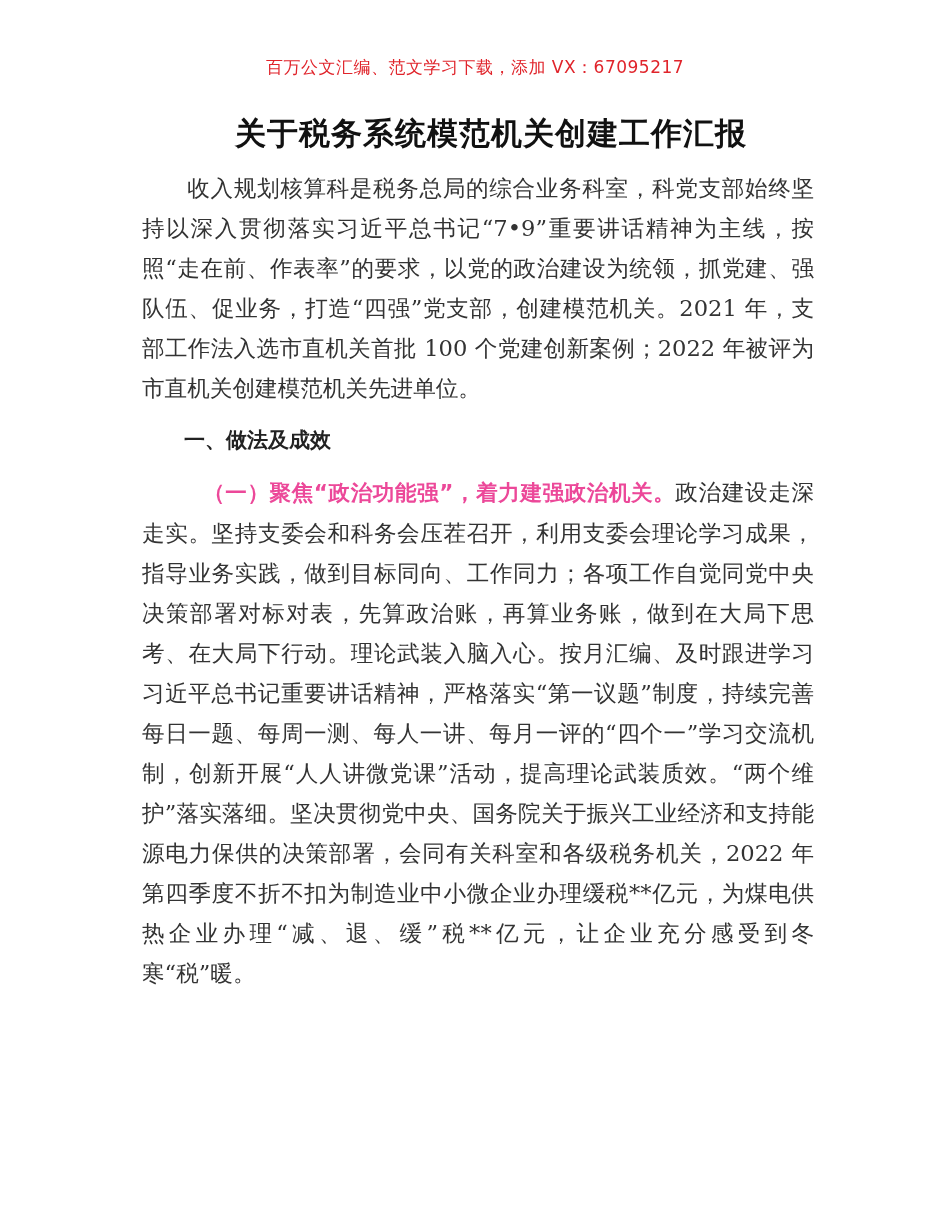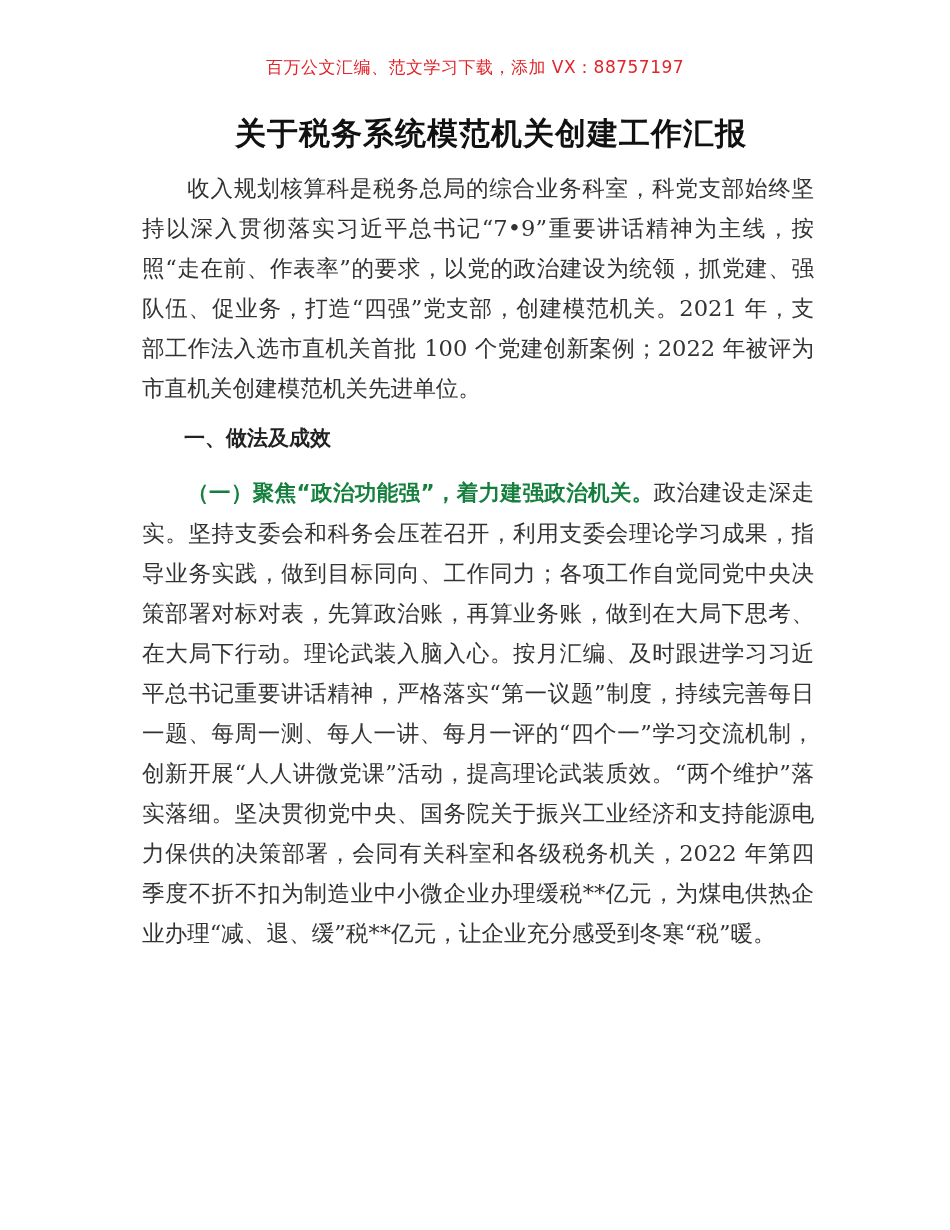--- a/index.html
+++ b/index.html
@@ -17,33 +17,33 @@
   .body {
     position: absolute; left: 142px; top: 168px; width: 672px;
     font-family: "DejaVu Serif", "Liberation Serif", serif;
     font-size: 22.6px; line-height: 40px; color: #333333;
     text-align: justify; text-justify: inter-character;
   }
   .para { margin: 0; text-indent: 2em; }
   .para.p1 { margin-bottom: 12px; }
   .h1 {
     margin: 0; text-indent: 2em;
-    font-family: Liberation Mono, monospace;
+    font-family: Liberation Serif, serif;
     font-weight: bold; color: #222222; font-size: 21px; line-height: 40px;
     margin-bottom: 12px;
   }
   .lead {
     font-family: "DejaVu Sans", "Liberation Sans", sans-serif;
-    font-weight: bold; color: #15803d; font-size: 21.5px;
+    font-weight: bold; color: #ec4899; font-size: 21.5px; margin-left: 16px;
   }
 </style>
 </head>
 <body>
 
-<div class="watermark">百万公文汇编、范文学习下载，添加 VX：88757197</div>
+<div class="watermark">百万公文汇编、范文学习下载，添加 VX：67095217</div>
 
 <div class="title">关于税务系统模范机关创建工作汇报</div>
 
 <div class="body">
   <p class="para p1">收入规划核算科是税务总局的综合业务科室，科党支部始终坚持以深入贯彻落实习近平总书记“7•9”重要讲话精神为主线，按照“走在前、作表率”的要求，以党的政治建设为统领，抓党建、强队伍、促业务，打造“四强”党支部，创建模范机关。2021 年，支部工作法入选市直机关首批 100 个党建创新案例；2022 年被评为市直机关创建模范机关先进单位。</p>
   <p class="h1">一、做法及成效</p>
   <p class="para"><span class="lead">（一）聚焦“政治功能强”，着力建强政治机关。</span><span>政治建设走深走实。坚持支委会和科务会压茬召开，利用支委会理论学习成果，指导业务实践，做到目标同向、工作同力；各项工作自觉同党中央决策部署对标对表，先算政治账，再算业务账，做到在大局下思考、在大局下行动。理论武装入脑入心。按月汇编、及时跟进学习习近平总书记重要讲话精神，严格落实“第一议题”制度，持续完善每日一题、每周一测、每人一讲、每月一评的“四个一”学习交流机制，创新开展“人人讲微党课”活动，提高理论武装质效。“两个维护”落实落细。坚决贯彻党中央、国务院关于振兴工业经济和支持能源电力保供的决策部署，会同有关科室和各级税务机关，2022 年第四季度不折不扣为制造业中小微企业办理缓税**亿元，为煤电供热企业办理“减、退、缓”税**亿元，让企业充分感受到冬寒“税”暖。</span></p>
 </div>
 
 </body></html>

